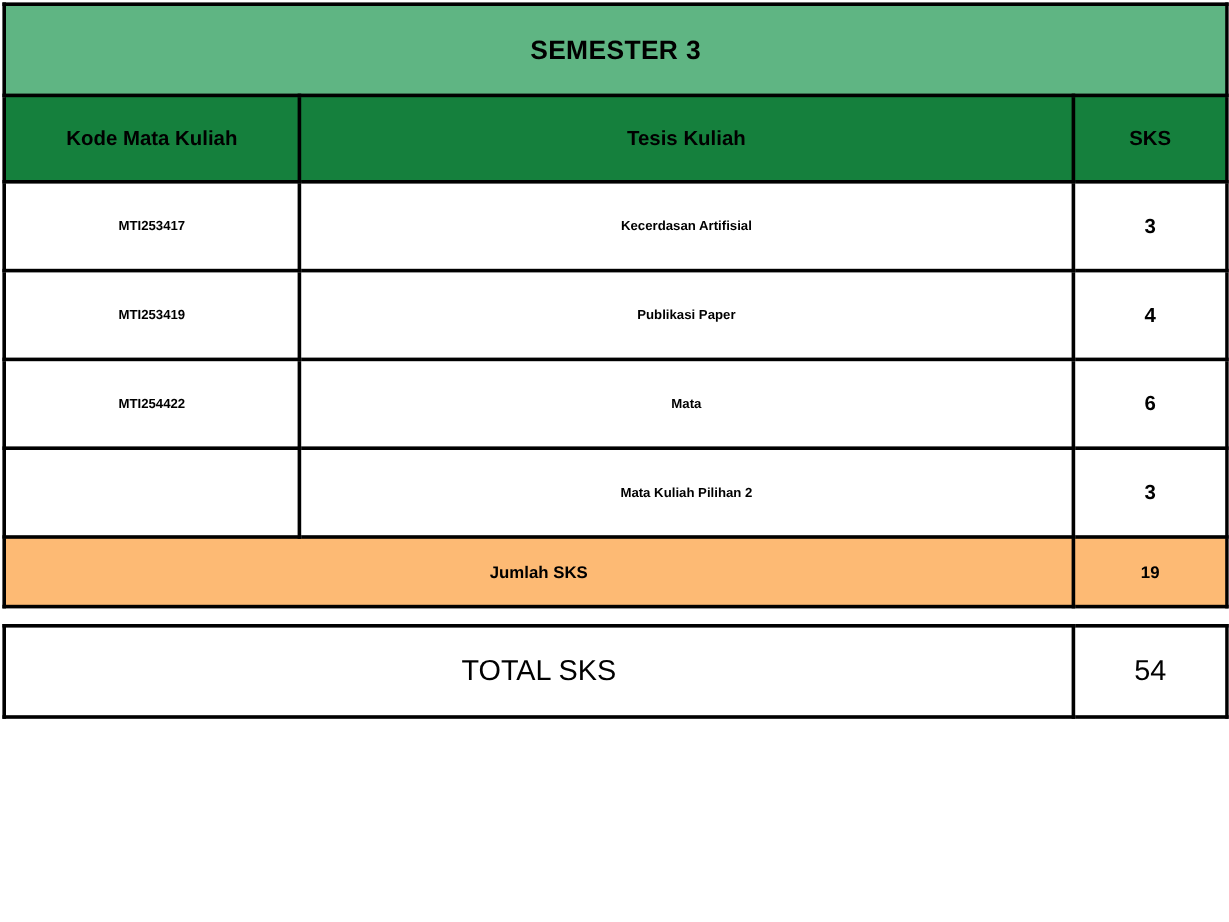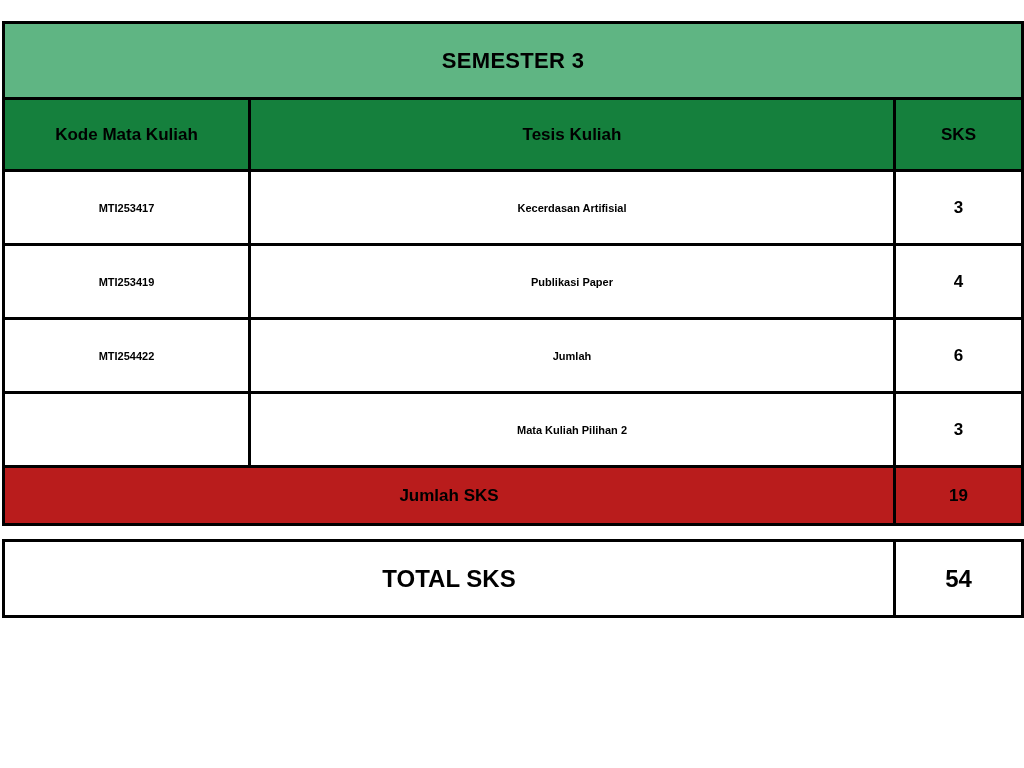--- a/index.html
+++ b/index.html
@@ -17,21 +17,20 @@
     width: 1024px;
     height: 768px;
     position: relative;
     padding: 2px 3px 0 2px;
   }
 
   table.curriculum {
     width: 1019px;
     border-collapse: collapse;
     table-layout: fixed;
-    margin-top: 19px;
   }
 
   table.curriculum td,
   table.curriculum th {
     border: 3px solid #000000;
     text-align: center;
     vertical-align: middle;
     font-weight: bold;
     color: #000000;
   }
@@ -59,37 +58,37 @@
   
   .data-row td {
     height: 74px;
     font-size: 11px;
   }
 
   .data-row td.sks-cell { font-size: 17px; }
 
   
   .subtotal-row td {
-    background: #b91c1c;
+    background: #fdba74;
     height: 58px;
-    font-size: 17px;
+    font-size: 14px;
   }
 
   table.grand-total {
     width: 1019px;
     border-collapse: collapse;
     table-layout: fixed;
     margin-top: 13px;
   }
 
   table.grand-total td {
     border: 3px solid #000000;
     text-align: center;
     vertical-align: middle;
-    font-weight: bold;
+    font-weight: normal;
     color: #000000;
     height: 76px;
     font-size: 24px;
   }
 </style>
 </head>
 <body>
 
 <div class="page">
 
@@ -118,21 +117,21 @@
 
 
       <tr class="data-row">
         <td class="code-cell">MTI253419</td>
         <td class="name-cell">Publikasi Paper</td>
         <td class="sks-cell">4</td>
       </tr>
 
       <tr class="data-row">
         <td class="code-cell">MTI254422</td>
-        <td class="name-cell">Jumlah</td>
+        <td class="name-cell">Mata</td>
         <td class="sks-cell">6</td>
       </tr>
 
       <tr class="data-row">
         <td class="code-cell"></td>
         <td class="name-cell">Mata Kuliah Pilihan 2</td>
         <td class="sks-cell">3</td>
       </tr>
 
       <tr class="subtotal-row">

